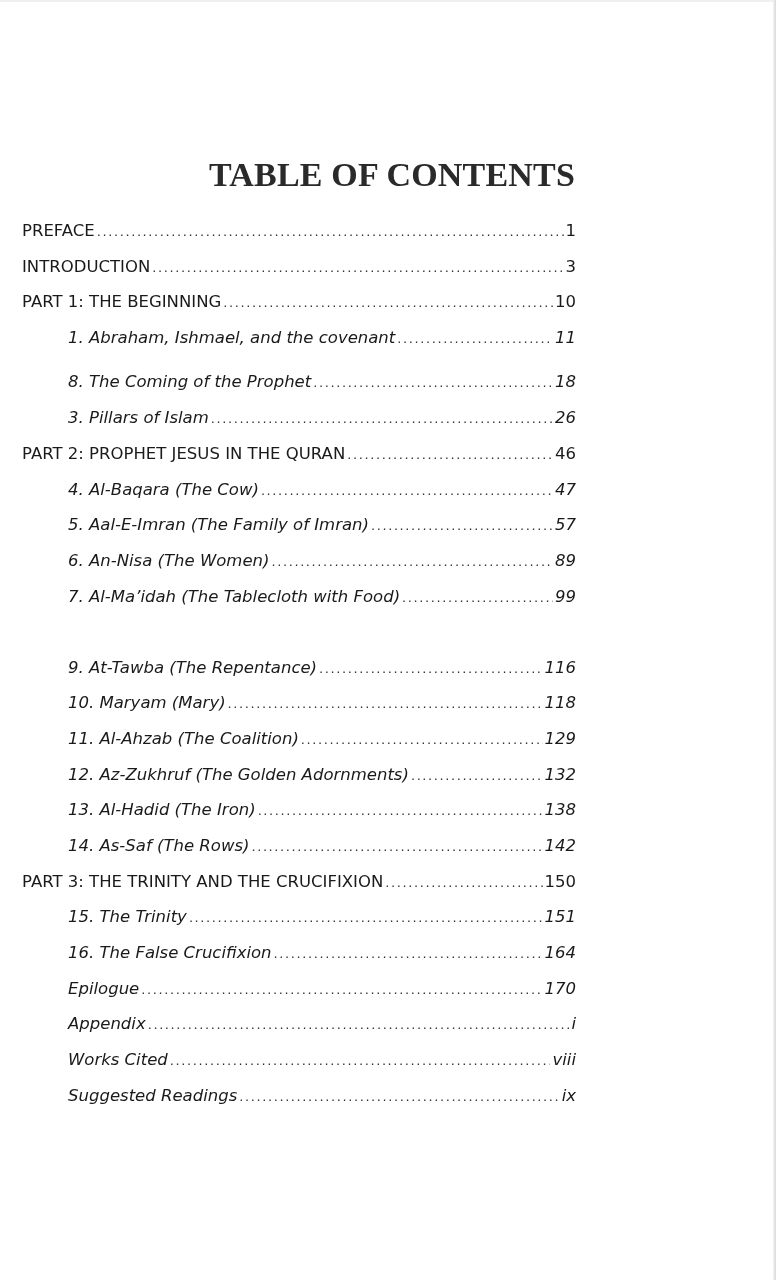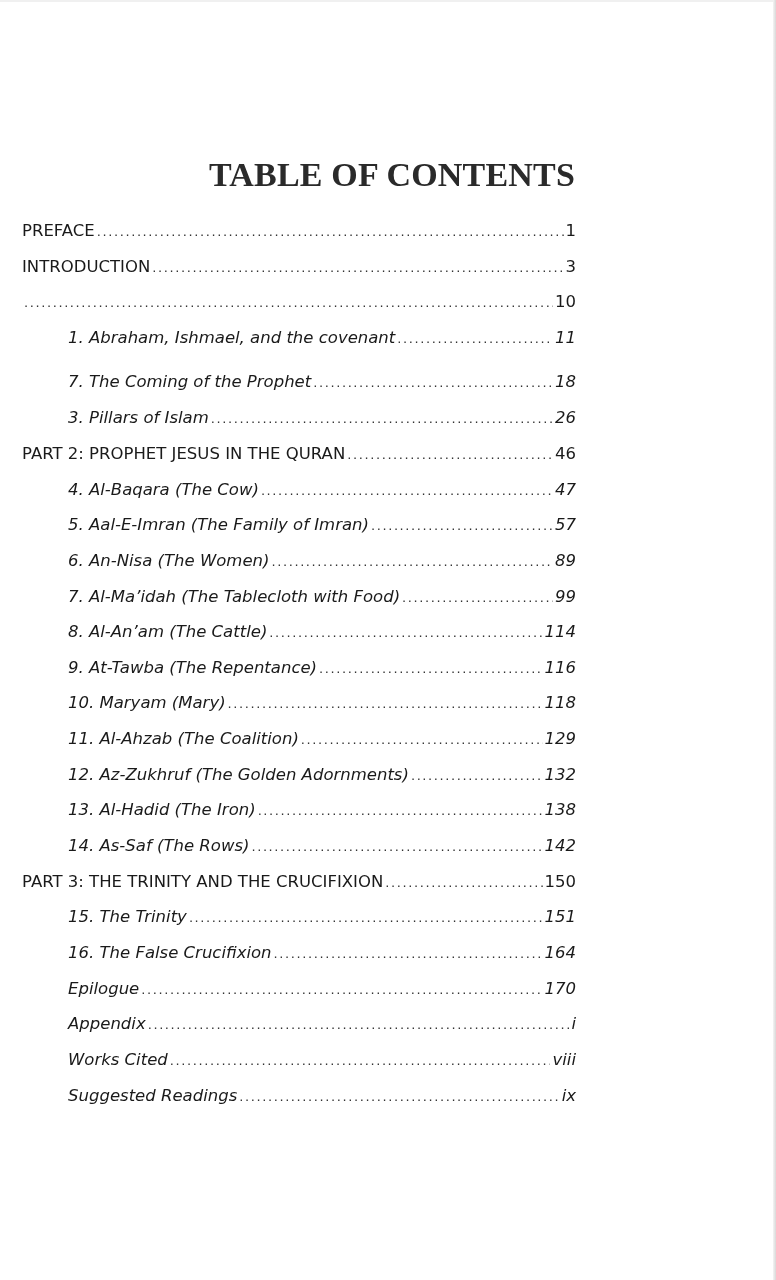--- a/index.html
+++ b/index.html
@@ -94,32 +94,33 @@
     <span class="page">1</span>
   </div>
 
   <div class="row level-1" style="top:254px">
     <span class="label">INTRODUCTION</span>
     <span class="leader"></span>
     <span class="page">3</span>
   </div>
 
   <div class="row level-1" style="top:289px">
+    <span class="label">PART 1: THE BEGINNING</span>
     <span class="leader"></span>
     <span class="page">10</span>
   </div>
 
   <div class="row level-2" style="top:325px">
     <span class="label">1. Abraham, Ishmael, and the covenant</span>
     <span class="leader"></span>
     <span class="page">11</span>
   </div>
 
   <div class="row level-2" style="top:369px">
-    <span class="label">7. The Coming of the Prophet</span>
+    <span class="label">8. The Coming of the Prophet</span>
     <span class="leader"></span>
     <span class="page">18</span>
   </div>
 
   <div class="row level-2" style="top:405px">
     <span class="label">3. Pillars of Islam</span>
     <span class="leader"></span>
     <span class="page">26</span>
   </div>
 
@@ -146,25 +147,20 @@
     <span class="leader"></span>
     <span class="page">89</span>
   </div>
 
   <div class="row level-2" style="top:584px">
     <span class="label">7. Al-Ma’idah (The Tablecloth with Food)</span>
     <span class="leader"></span>
     <span class="page">99</span>
   </div>
 
-  <div class="row level-2" style="top:619px">
-    <span class="label">8. Al-An’am (The Cattle)</span>
-    <span class="leader"></span>
-    <span class="page">114</span>
-  </div>
 
   <div class="row level-2" style="top:655px">
     <span class="label">9. At-Tawba (The Repentance)</span>
     <span class="leader"></span>
     <span class="page">116</span>
   </div>
 
   <div class="row level-2" style="top:690px">
     <span class="label">10. Maryam (Mary)</span>
     <span class="leader"></span>

